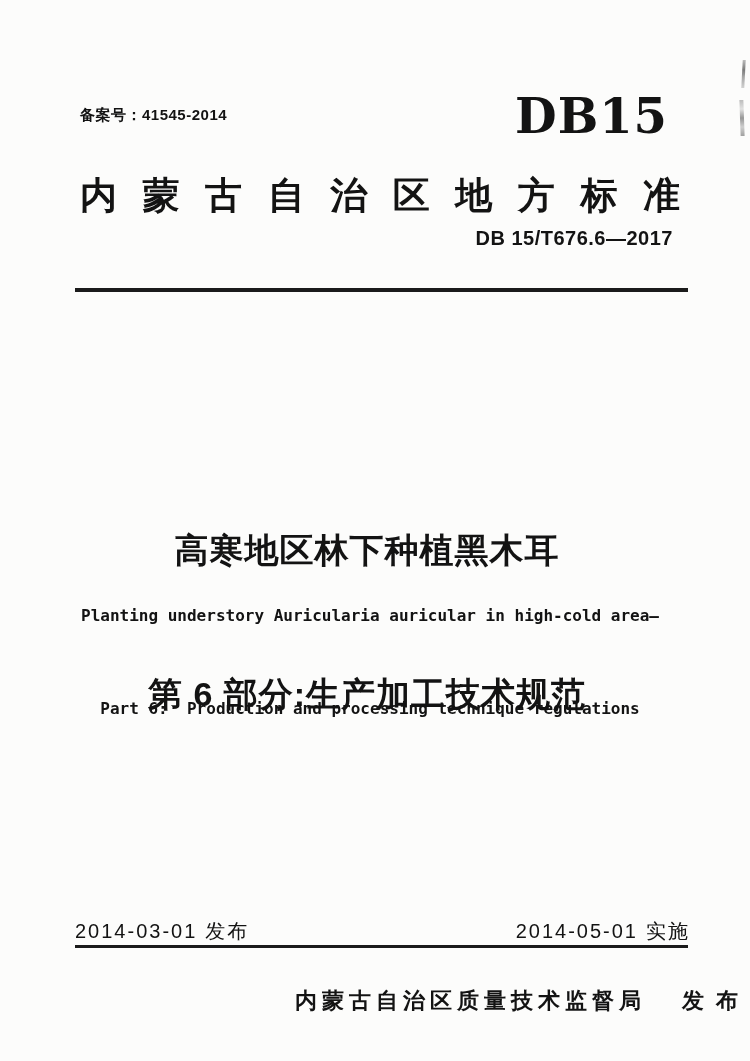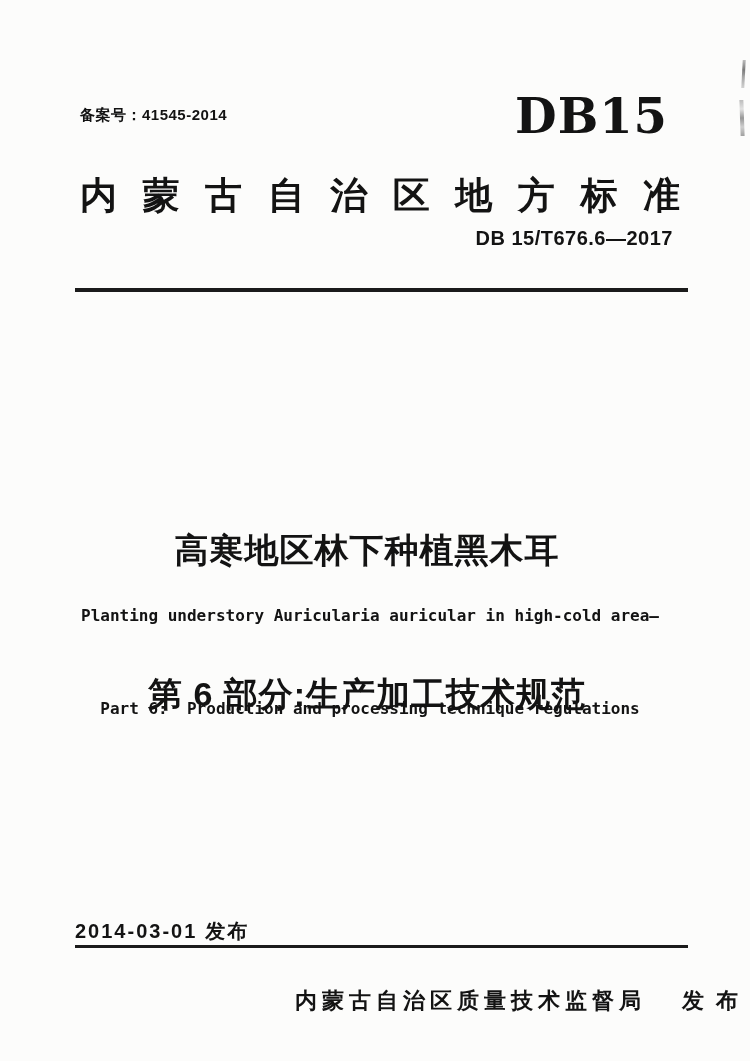--- a/index.html
+++ b/index.html
@@ -93,21 +93,21 @@
     white-space: pre;
   }
 
   .dates {
     left: 75px;
     top: 918px;
     width: 615px;
     display: flex;
     justify-content: space-between;
     font-size: 20px;
-    font-weight: bold;
+    font-weight: normal;
     gap: 26px;
   }
   .dates .date { letter-spacing: 2px; }
   .dates .label { margin-left: 8px; letter-spacing: 2px; }
   .date-item { display: flex; align-items: baseline; }
 
   .publisher {
     top: 986px;
     left: 0;
     width: 100%;
@@ -173,20 +173,24 @@
 <div class="abs title-en">
   <div>Planting understory Auricularia auricular in high-cold area—</div>
   <div>Part 6:  Production and processing technique regulations</div>
 </div>
 
 <div class="abs dates">
   <div class="date-item">
     <span class="date">2014-03-01</span>
     <span class="label">发布</span>
   </div>
+  <div class="date-item">
+    <span class="date">2014-05-01</span>
+    <span class="label">实施</span>
+  </div>
 </div>
 
 <div class="abs rule rule-bottom"></div>
 
 <div class="abs publisher">
   <span class="issuer">内蒙古自治区质量技术监督局</span>
   <span class="action">发布</span>
 </div>
 
 <div class="artifact artifact-1"></div>

